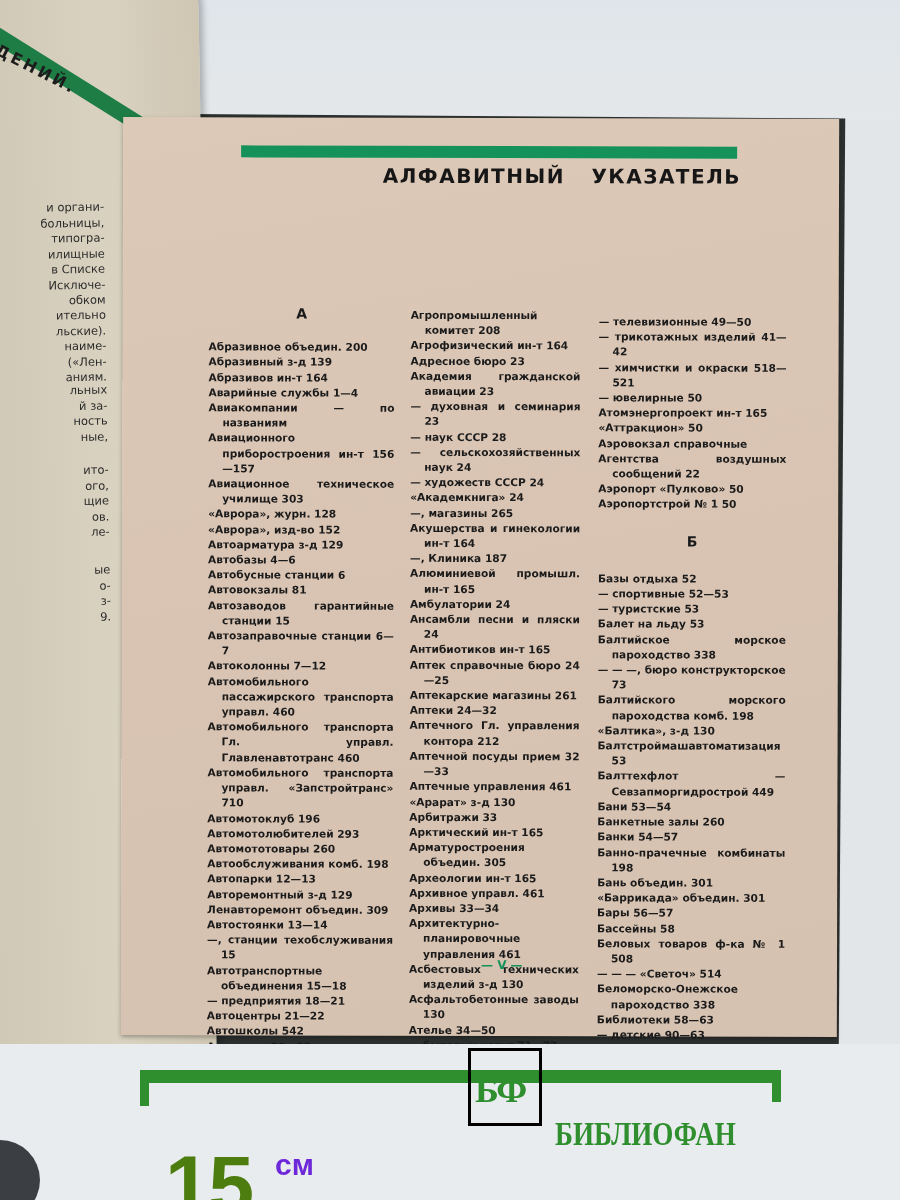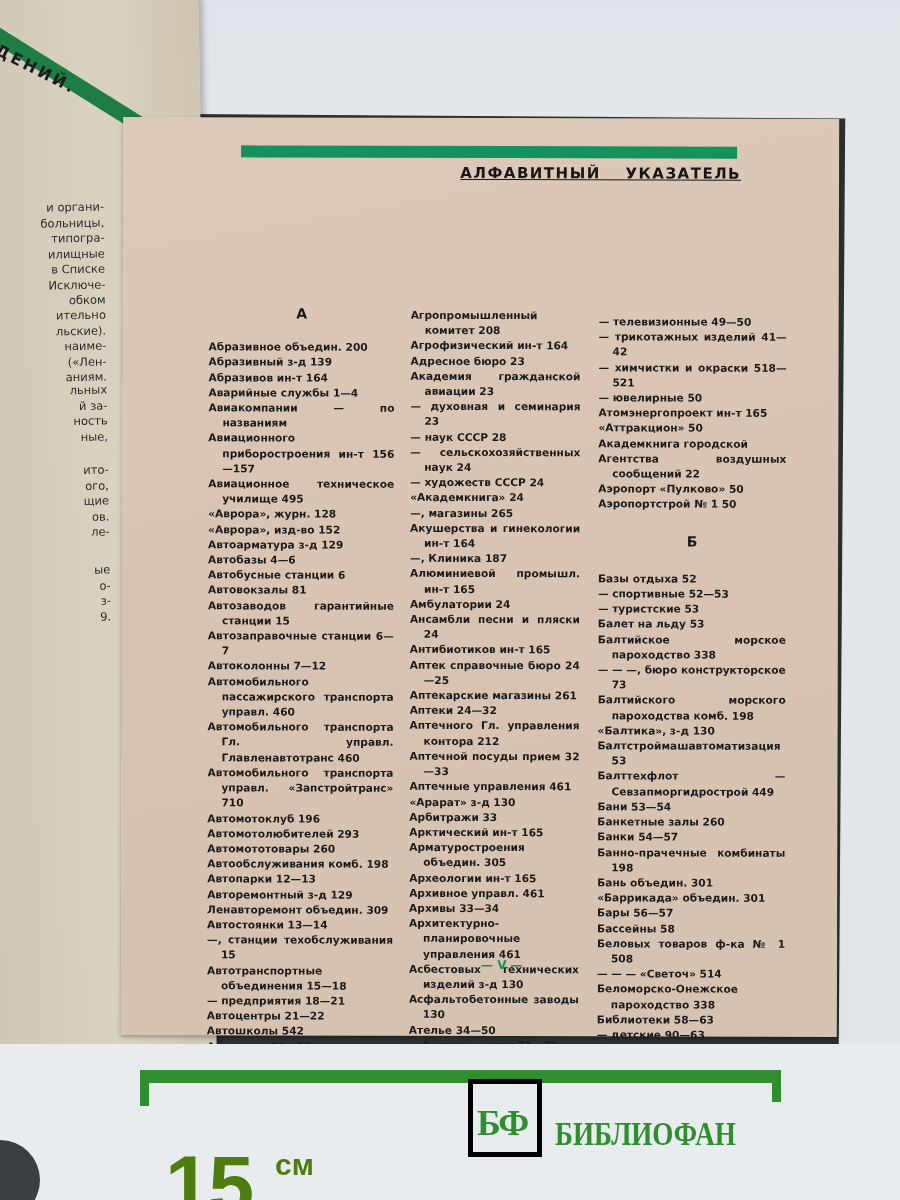--- a/index.html
+++ b/index.html
@@ -8,36 +8,36 @@
   
   .book-cover{position:absolute;left:120px;top:116px;width:722px;height:930px;background:#2c302e;transform:rotate(0.4deg);}
   
   .left-page{position:absolute;left:-40px;top:-20px;width:238px;height:1080px;background:linear-gradient(90deg,#cfc7b4 0%,#d9d2c0 60%,#cfc6b3 100%);transform:rotate(-1deg);transform-origin:top left;border-radius:0 30px 0 0;box-shadow:4px 0 6px rgba(0,0,0,.25);overflow:hidden;}
   .left-page .stripe{position:absolute;left:-20px;top:10px;width:260px;height:16px;background:#1e7d45;transform:rotate(33deg);transform-origin:left top;}
   .left-page .head{position:absolute;left:40px;top:60px;font-weight:bold;font-size:16px;letter-spacing:3px;color:#1c1c1c;transform:rotate(28deg);transform-origin:left top;line-height:22px;}
   .left-page .frag{position:absolute;left:40px;font-size:11.5px;color:#2b2b2b;line-height:15.5px;text-align:right;width:100px;}
   
   .page{position:absolute;left:122px;top:118px;width:716px;height:918px;background:#dcc7b6;background:linear-gradient(170deg,#ddc9b8 0%,#d9c4b3 50%,#d6c2b1 100%);transform:rotate(0.15deg);box-shadow:0 2px 4px rgba(0,0,0,.3);}
   .page .green-rule{position:absolute;left:118px;top:28px;width:496px;height:12px;background:#14925a;}
-  .page .title{position:absolute;right:98px;top:46px;font-weight:bold;font-size:15px;letter-spacing:1.5px;color:#161616;word-spacing:18px;text-decoration:underline;}
+  .page .title{position:absolute;right:98px;top:46px;font-weight:bold;font-size:20px;letter-spacing:1.5px;color:#161616;word-spacing:18px;}
   .col{position:absolute;font-size:10.6px;line-height:15.2px;color:#1b1b1b;font-weight:bold;}
   .col .entry{padding-left:14px;text-indent:-14px;text-align:justify;}
   .col .letter{text-align:center;font-size:14px;font-weight:bold;margin:6px 0 18px 0;}
   .col1{left:86px;top:183px;width:186px;}
   .col2{left:288px;top:190px;width:170px;}
   .col3{left:476px;top:196px;width:188px;}
   .folio{position:absolute;left:360px;top:840px;color:#14925a;font-weight:bold;font-size:12px;}
   
   .card{position:absolute;left:0;top:1044px;width:900px;height:156px;background:#e9ecee;}
   .ruler{position:absolute;left:140px;top:1070px;width:640px;height:13px;background:#2f8f2f;}
   .ruler-l{position:absolute;left:140px;top:1070px;width:9px;height:36px;background:#2f8f2f;}
   .ruler-r{position:absolute;left:772px;top:1070px;width:9px;height:32px;background:#2f8f2f;}
   .cm-num{position:absolute;left:165px;top:1140px;font-family:"Liberation Sans",sans-serif;font-weight:bold;font-size:82px;color:#4d7c0f;line-height:90px;letter-spacing:-2px;}
-  .cm-unit{position:absolute;left:275px;top:1148px;font-family:"Liberation Sans",sans-serif;font-weight:bold;font-size:30px;color:#4d7c0f;}
-  .logo-box{position:absolute;left:468px;top:1079px;width:74px;height:78px;border:5px solid #000000;box-sizing:border-box;}
+  .cm-unit{position:absolute;left:275px;top:1148px;font-family:"Liberation Sans",sans-serif;font-weight:bold;font-size:30px;color:#6d28d9;}
+  .logo-box{position:absolute;left:468px;top:1048px;width:74px;height:78px;border:3px solid #000000;box-sizing:border-box;}
   .logo-box span{position:absolute;left:4px;top:18px;font-family:"Liberation Serif",serif;font-size:36px;font-weight:bold;color:#2f8f2f;letter-spacing:-2px;}
   .logo-text{position:absolute;left:555px;top:1116px;font-family:"Liberation Serif",serif;font-weight:bold;font-size:33px;color:#2f8f2f;transform:scaleX(0.82);transform-origin:left;}
   .disc{position:absolute;left:-40px;top:1140px;width:80px;height:80px;border-radius:50%;background:#3b3f44;}
 </style>
 </head>
 <body>
 
 <div class="bg-top"></div>
 <div class="book-cover"></div>
 
@@ -90,21 +90,21 @@
 
   <div class="col col1">
     <div class="letter">А</div>
     <div id="c1">
         <div class="entry">Абразивное объедин. 200</div>
         <div class="entry">Абразивный з-д 139</div>
         <div class="entry">Абразивов ин-т 164</div>
         <div class="entry">Аварийные службы 1—4</div>
         <div class="entry">Авиакомпании — по названиям</div>
         <div class="entry">Авиационного приборостроения ин-т 156—157</div>
-        <div class="entry">Авиационное техническое училище 495</div>
+        <div class="entry">Авиационное техническое училище 303</div>
         <div class="entry">«Аврора», журн. 128</div>
         <div class="entry">«Аврора», изд-во 152</div>
         <div class="entry">Автоарматура з-д 129</div>
         <div class="entry">Автобазы 4—6</div>
         <div class="entry">Автобусные станции 6</div>
         <div class="entry">Автовокзалы 81</div>
         <div class="entry">Автозаводов гарантийные станции 15</div>
         <div class="entry">Автозаправочные станции 6—7</div>
         <div class="entry">Автоколонны 7—12</div>
         <div class="entry">Автомобильного пассажирского транспорта управл. 460</div>
@@ -173,21 +173,21 @@
       </div>
   </div>
   <div class="col col3">
     <div id="c3">
         <div class="entry">— телевизионные 49—50</div>
         <div class="entry">— трикотажных изделий 41—42</div>
         <div class="entry">— химчистки и окраски 518—521</div>
         <div class="entry">— ювелирные 50</div>
         <div class="entry">Атомэнергопроект ин-т 165</div>
         <div class="entry">«Аттракцион» 50</div>
-        <div class="entry">Академкнига городской</div>
+        <div class="entry">Аэровокзал справочные</div>
         <div class="entry">Агентства воздушных сообщений 22</div>
         <div class="entry">Аэропорт «Пулково» 50</div>
         <div class="entry">Аэропортстрой № 1 50</div>
       </div>
     <div class="letter" style="margin:22px 0 22px 0">Б</div>
     <div id="c3b">
         <div class="entry">Базы отдыха 52</div>
         <div class="entry">— спортивные 52—53</div>
         <div class="entry">— туристские 53</div>
         <div class="entry">Балет на льду 53</div>

